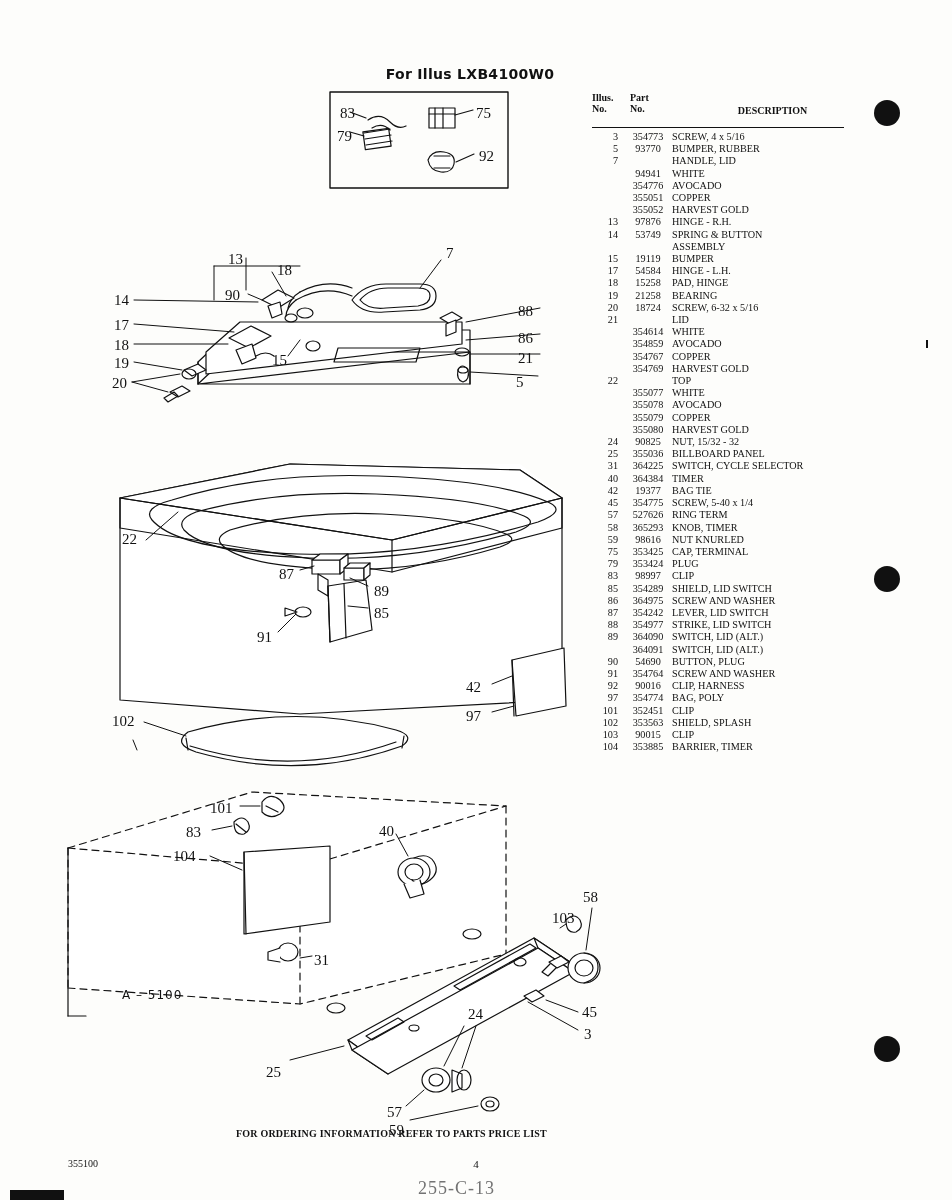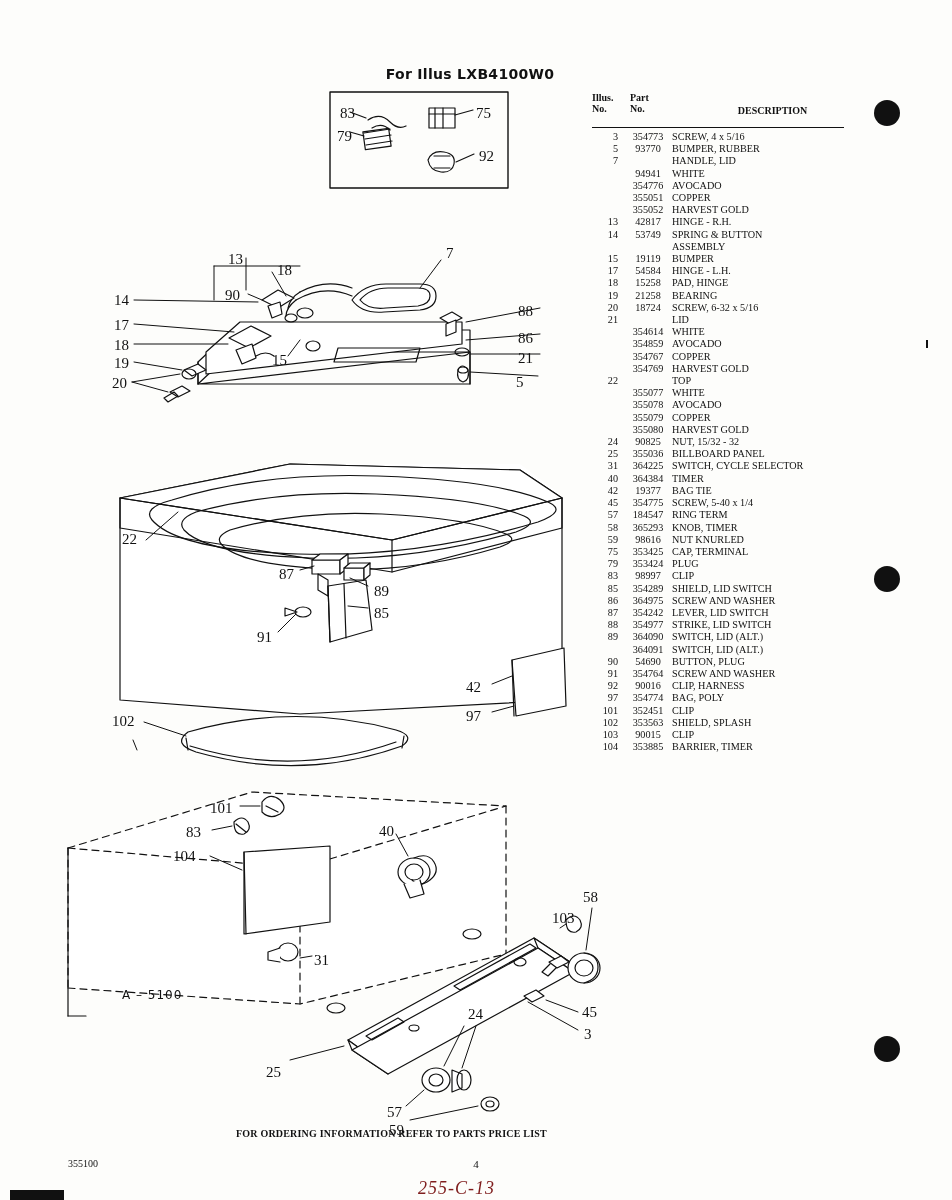--- a/index.html
+++ b/index.html
@@ -124,23 +124,22 @@
     left: 0; top: 1158px; width: 952px;
     text-align: center;
     font-size: 11px;
   }
   #handwritten {
     position: absolute;
     left: 418px;
     top: 1178px;
     font-family: "Liberation Serif", serif;
     font-size: 18px;
-    font-style: italic;
     letter-spacing: 1px;
-    color: #7f1d1d;
+    color: #737373;
   }
   #diagram-code {
     position: absolute;
     left: 122px;
     top: 988px;
     font-family: "DejaVu Sans", sans-serif;
     font-size: 12px;
     letter-spacing: 1px;
   }
 
@@ -207,21 +206,21 @@
           <div class="c-part">355051</div>
           <div class="c-desc">COPPER</div>
         </div>
         <div class="prow">
           <div class="c-illus"></div>
           <div class="c-part">355052</div>
           <div class="c-desc">HARVEST GOLD</div>
         </div>
         <div class="prow">
           <div class="c-illus">13</div>
-          <div class="c-part">42817</div>
+          <div class="c-part">97876</div>
           <div class="c-desc">HINGE - R.H.</div>
         </div>
         <div class="prow">
           <div class="c-illus">14</div>
           <div class="c-part">53749</div>
           <div class="c-desc">SPRING &amp; BUTTON</div>
         </div>
         <div class="prow">
           <div class="c-illus"></div>
           <div class="c-part"></div>
@@ -327,21 +326,21 @@
           <div class="c-part">19377</div>
           <div class="c-desc">BAG TIE</div>
         </div>
         <div class="prow">
           <div class="c-illus">45</div>
           <div class="c-part">354775</div>
           <div class="c-desc">SCREW, 5-40 x 1/4</div>
         </div>
         <div class="prow">
           <div class="c-illus">57</div>
-          <div class="c-part">184547</div>
+          <div class="c-part">527626</div>
           <div class="c-desc">RING TERM</div>
         </div>
         <div class="prow">
           <div class="c-illus">58</div>
           <div class="c-part">365293</div>
           <div class="c-desc">KNOB, TIMER</div>
         </div>
         <div class="prow">
           <div class="c-illus">59</div>
           <div class="c-part">98616</div>

